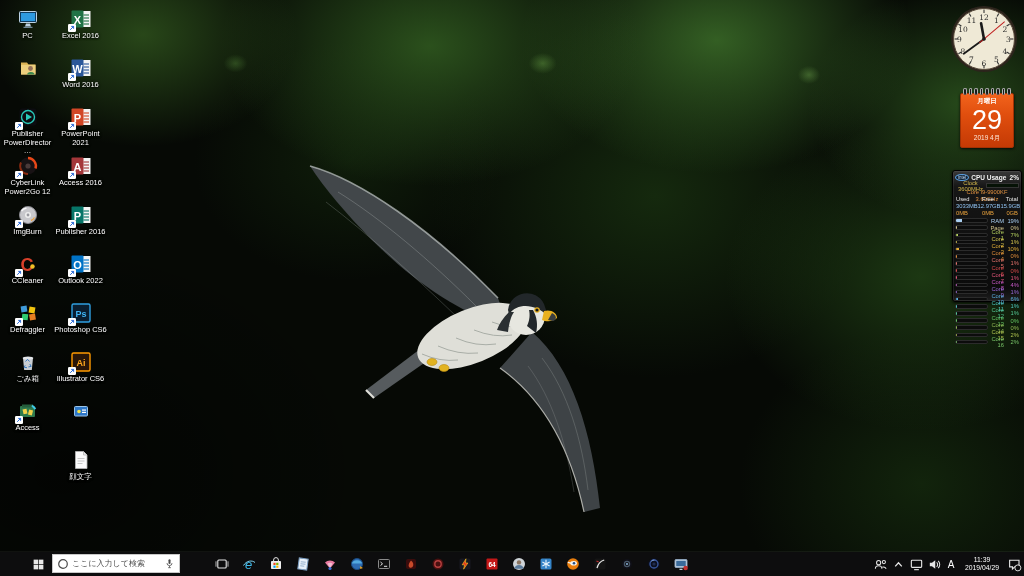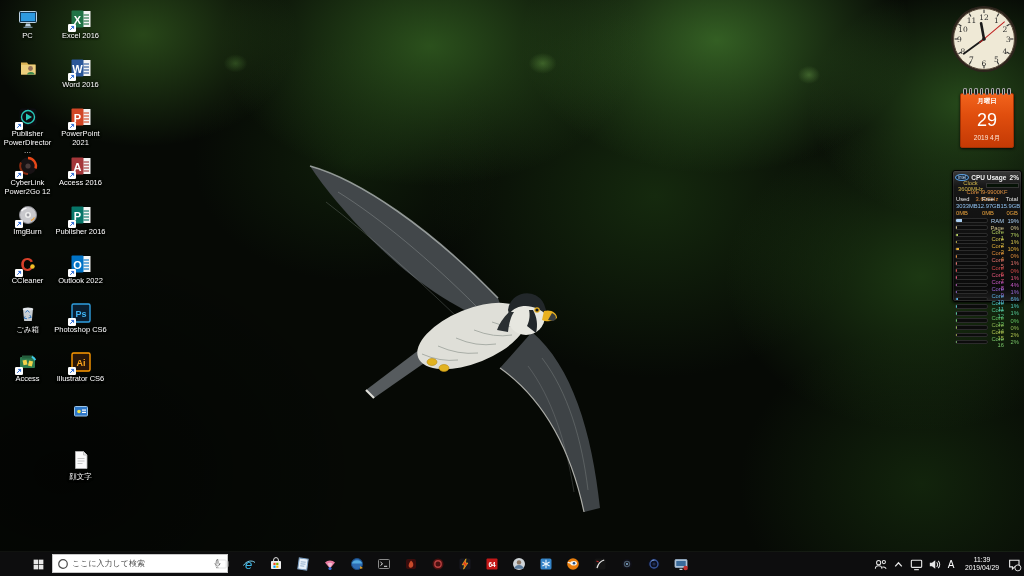--- a/index.html
+++ b/index.html
@@ -35,21 +35,21 @@
     text-shadow:0 1px 2px rgba(0,0,0,.95),0 0 3px rgba(0,0,0,.9);}
   
   #gadget-clock{position:absolute;left:948px;top:3px;width:72px;height:72px;}
   
   #gadget-calendar{position:absolute;left:960px;top:86px;width:54px;}
   .spiral{display:flex;justify-content:center;gap:2px;height:9px;align-items:flex-end;}
   .ring{width:3.5px;height:7px;border:1.2px solid #b0b0b0;border-bottom-color:#555;border-radius:2.5px;background:#1a1a1a;box-sizing:border-box;}
   .calbody{margin-top:-2px;background:linear-gradient(180deg,#f2631c 0%,#e04e0e 40%,#c43a05 100%);
     border-radius:2px;text-align:center;padding:3px 0 4px;box-shadow:0 1px 3px rgba(0,0,0,.8);border:1px solid #a33104;}
   .cal-week{font-size:6.5px;font-weight:bold;color:#fff;}
-  .cal-day{font-size:18px;line-height:28px;color:#fff;}
+  .cal-day{font-size:27px;line-height:28px;color:#fff;}
   .cal-ym{font-size:6.5px;color:#ffe8d8;}
   
   #gadget-cpu{position:absolute;left:952px;top:170px;width:70px;height:132px;box-sizing:border-box;
     background:linear-gradient(180deg,#3a3a3a 0%,#161616 12%,#0b0b0b 90%,#1f1f1f 100%);
     border:1px solid #000;border-radius:3px;box-shadow:inset 0 0 0 1px rgba(255,255,255,.07),0 1px 3px rgba(0,0,0,.8);
     padding:2px 2px;color:#ddd;}
   .cpu-title{display:flex;align-items:center;height:9px;}
   .intel{font-size:4.5px;color:#bcd9f5;border:1px solid #5aa0e0;border-radius:50%;padding:0 2px;line-height:5.5px;margin-right:2px;background:#123;}
   .cpu-tt{font-size:6.5px;font-weight:bold;color:#f0f0f0;flex:1;}
   .cpu-usage{font-size:6.5px;font-weight:bold;color:#f0f0f0;}
@@ -65,21 +65,21 @@
   .mem1{color:#8fc1f0;} .mem2{color:#e8a13c;}
   .mrow{display:flex;align-items:center;height:7.15px;}
   .mbar{width:33px;height:4.5px;background:#0c0c0c;border:1px solid #2b2b2b;border-radius:2px;margin-right:2px;position:relative;overflow:hidden;box-sizing:border-box;flex:none;}
   .mfill{position:absolute;left:0;top:0;bottom:0;min-width:1px;}
   .mlabel{flex:1;text-align:right;font-size:5.8px;}
   .mpct{width:15px;text-align:right;font-size:5.8px;flex:none;}
   
   #taskbar{position:absolute;left:0;bottom:0;width:1024px;height:24px;background:rgba(13,13,14,.97);box-shadow:0 -1px 0 rgba(255,255,255,.05);}
   #start-button{position:absolute;left:26px;top:0;width:24px;height:24px;display:flex;align-items:center;justify-content:center;}
   #start-button svg{width:13px;height:13px;}
-  #search-box{position:absolute;left:52px;top:2px;width:176px;height:19px;background:#fff;border:1px solid #c8c8c8;box-sizing:border-box;display:flex;align-items:center;padding:0 4px;}
+  #search-box{position:absolute;left:52px;top:2px;width:128px;height:19px;background:#fff;border:1px solid #c8c8c8;box-sizing:border-box;display:flex;align-items:center;padding:0 4px;}
   #search-box svg{flex:none;}
   #search-input{flex:1;border:none;outline:none;font-size:8px;color:#3a3a3a;background:transparent;min-width:0;padding:0 3px;font-family:inherit;}
   #search-input::placeholder{color:#4a4a4a;opacity:1;}
   #task-icons{position:absolute;left:214px;top:4px;display:flex;gap:11px;}
   .ticon{width:16px;height:16px;flex:none;}
   .ticon svg{width:16px;height:16px;display:block;}
   #tray{position:absolute;right:2px;top:0;height:24px;display:flex;align-items:center;gap:3px;}
   .tricon{width:15px;height:15px;}
   .tricon svg{width:15px;height:15px;display:block;}
   #ime{font-size:10px;color:#fff;width:12px;text-align:center;}
@@ -210,20 +210,37 @@
             <circle cx="15.5" cy="13.5" r="2.2" fill="#f2c026"></circle>
           </svg>
           <span class="scut">
             <svg viewBox="0 0 8 8">
               <rect width="8" height="8" rx="1.2" fill="#fff"></rect>
               <path d="M2.2 5.8 L5.6 2.4 M5.6 2.4 h-2.4 M5.6 2.4 v2.4" stroke="#2a6ad8" stroke-width="1" fill="none"></path>
             </svg>
           </span>
         </div>
         <div class="dlabel">CCleaner</div>
+      </div>
+      <div class="dicon">
+        <div class="dglyph">
+          <svg viewBox="0 0 22 22">
+            <rect x="4" y="4" width="6" height="6" fill="#3f9ad8" transform="rotate(-8 7 7)"></rect>
+            <rect x="12" y="5" width="6" height="6" fill="#f1c40f" transform="rotate(10 15 8)"></rect>
+            <rect x="5" y="12" width="6" height="6" fill="#2ecc71" transform="rotate(6 8 15)"></rect>
+            <rect x="12.5" y="12" width="6" height="6" fill="#e67e22" transform="rotate(-10 15.5 15)"></rect>
+          </svg>
+          <span class="scut">
+            <svg viewBox="0 0 8 8">
+              <rect width="8" height="8" rx="1.2" fill="#fff"></rect>
+              <path d="M2.2 5.8 L5.6 2.4 M5.6 2.4 h-2.4 M5.6 2.4 v2.4" stroke="#2a6ad8" stroke-width="1" fill="none"></path>
+            </svg>
+          </span>
+        </div>
+        <div class="dlabel">Defraggler</div>
       </div>
       <div class="dicon">
         <div class="dglyph">
           <svg viewBox="0 0 22 22">
             <path d="M6 7 h10 l-1.2 12 h-7.6 Z" fill="#c8cdd2"></path>
             <ellipse cx="11" cy="7" rx="5.3" ry="1.6" fill="#e2e6ea"></ellipse>
             <g stroke="#3a7ac0" fill="none">
               <path d="M8.5 10.5 l2-2.2 2 2.2"></path>
               <path d="M12.8 13 l1.4 2.4 -2.8 .5"></path>
               <path d="M8.2 14.3 l-1 2 2.8 .4"></path>

